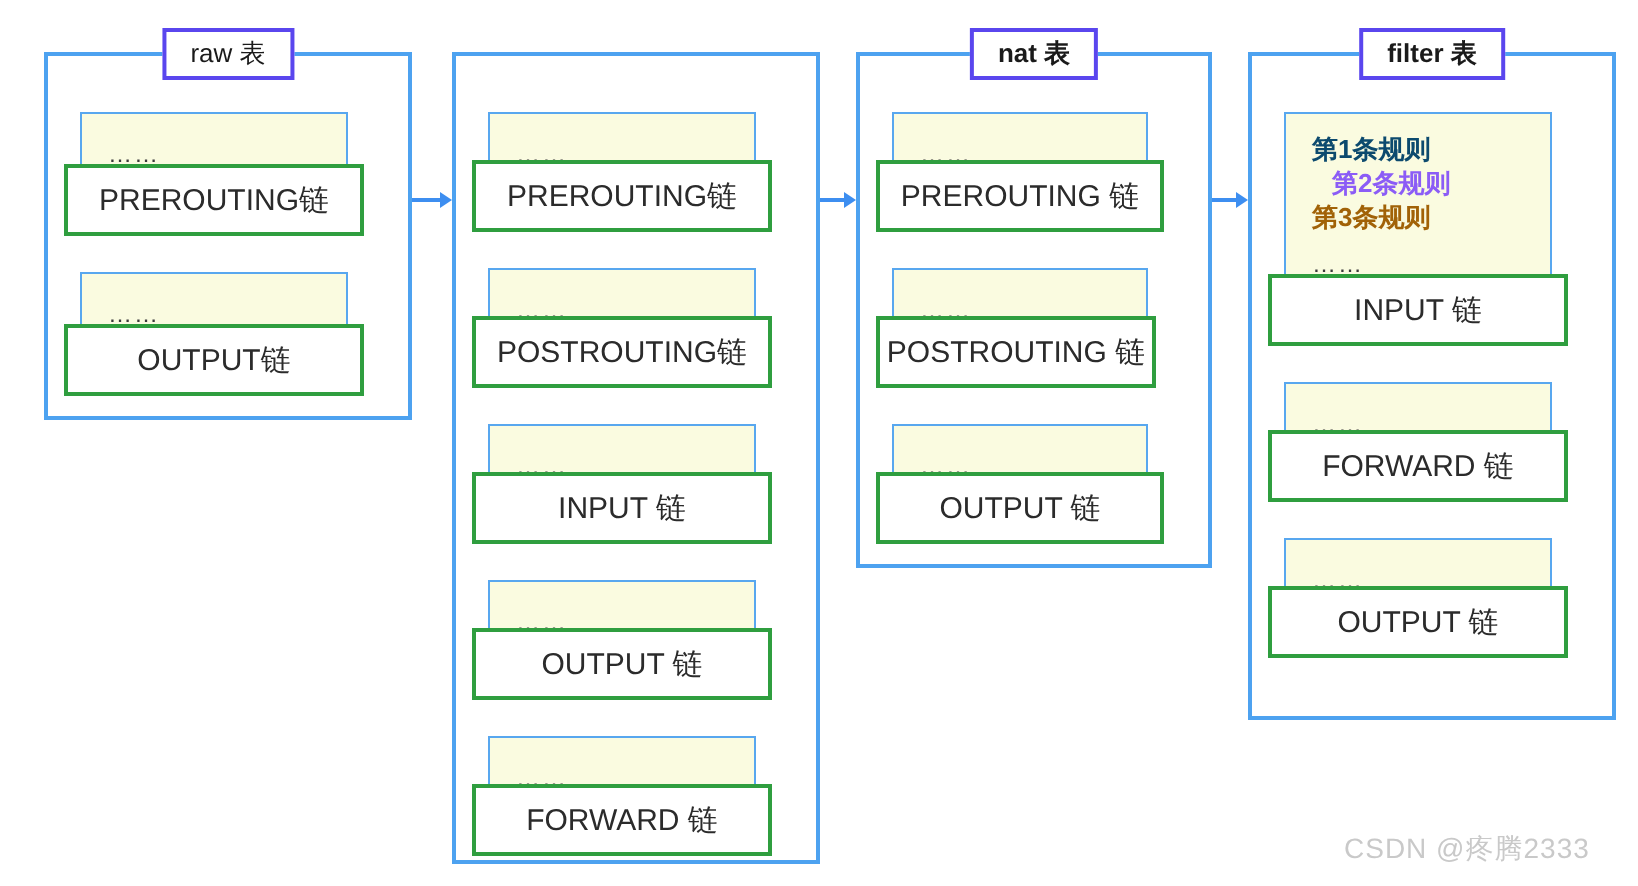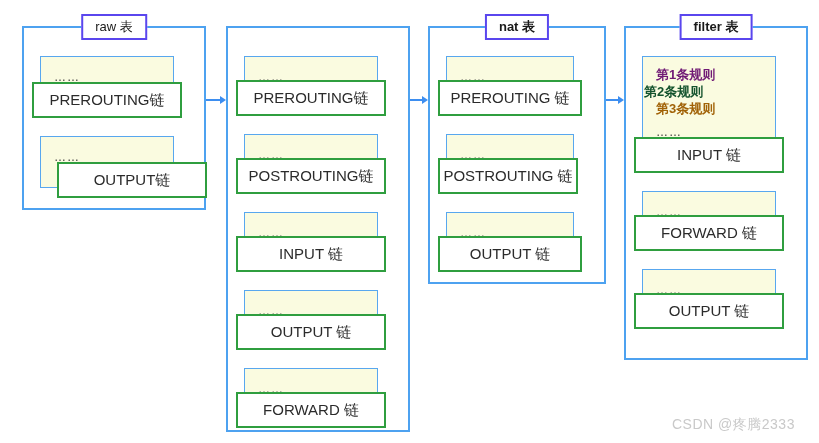--- a/index.html
+++ b/index.html
@@ -53,21 +53,21 @@
     <div class="table-col" style="left: 22px; top: 26px; width: 184px; height: 184px; border-color: rgb(77, 162, 240); padding-left: 45px;">
       <div class="table-title" style="border-color: rgb(90, 70, 238);">raw 表</div>
       <div class="chain" style="position: absolute; left: 0px; top: 28px; width: 184px; height: 74px;">
         <div class="chain-note" style="left: 16px; top: 0px; width: 134px; height: 52px; background: rgb(250, 251, 224); border-color: rgb(88, 167, 239);"></div>
         <div class="chain-dots" style="left: 30px; top: 16px;">……</div>
         <div class="chain-box" style="left: 8px; top: 26px; width: 150px; height: 36px; border-color: rgb(47, 158, 63);">PREROUTING链</div>
       </div>
       <div class="chain" style="position: absolute; left: 0px; top: 108px; width: 184px; height: 74px;">
         <div class="chain-note" style="left: 16px; top: 0px; width: 134px; height: 52px; background: rgb(250, 251, 224); border-color: rgb(88, 167, 239);"></div>
         <div class="chain-dots" style="left: 30px; top: 16px;">……</div>
-        <div class="chain-box" style="left: 8px; top: 26px; width: 150px; height: 36px; border-color: rgb(47, 158, 63); margin-left: 25px;">OUTPUT链</div>
+        <div class="chain-box" style="left: 8px; top: 26px; width: 150px; height: 36px; border-color: rgb(47, 158, 63);">OUTPUT链</div>
       </div>
     </div>
     <div class="table-col" style="left: 226px; top: 26px; width: 184px; height: 406px; border-color: rgb(77, 162, 240);">
       <div class="chain" style="position: absolute; left: 0px; top: 28px; width: 184px; height: 72px;">
         <div class="chain-note" style="left: 16px; top: 0px; width: 134px; height: 50px; background: rgb(250, 251, 224); border-color: rgb(88, 167, 239);"></div>
         <div class="chain-dots" style="left: 30px; top: 16px;">……</div>
         <div class="chain-box" style="left: 8px; top: 24px; width: 150px; height: 36px; border-color: rgb(47, 158, 63);">PREROUTING链</div>
       </div>
       <div class="chain" style="position: absolute; left: 0px; top: 106px; width: 184px; height: 72px;">
         <div class="chain-note" style="left: 16px; top: 0px; width: 134px; height: 50px; background: rgb(250, 251, 224); border-color: rgb(88, 167, 239);"></div>
@@ -105,22 +105,22 @@
       <div class="chain" style="position: absolute; left: 0px; top: 184px; width: 178px; height: 72px;">
         <div class="chain-note" style="left: 16px; top: 0px; width: 128px; height: 50px; background: rgb(250, 251, 224); border-color: rgb(88, 167, 239);"></div>
         <div class="chain-dots" style="left: 30px; top: 16px;">……</div>
         <div class="chain-box" style="left: 8px; top: 24px; width: 144px; height: 36px; border-color: rgb(47, 158, 63);">OUTPUT 链</div>
       </div>
     </div>
     <div class="table-col" style="left: 624px; top: 26px; width: 184px; height: 334px; border-color: rgb(77, 162, 240);">
       <div class="table-title bold" style="border-color: rgb(90, 70, 238);">filter 表</div>
       <div class="chain" style="position: absolute; left: 0px; top: 28px; width: 184px; height: 129px;">
         <div class="chain-note" style="left: 16px; top: 0px; width: 134px; height: 107px; background: rgb(250, 251, 224); border-color: rgb(88, 167, 239);"></div>
-        <div class="chain-rules" style="left: 30px; top: 10px; color: #701a75; text-align: right;">第1条规则</div>
-        <div class="chain-rules" style="left: 18px; top: 27px; color: #14532d;">第2条规则</div>
+        <div class="chain-rules" style="left: 30px; top: 10px; color: #0c4a6e; text-align: right;">第1条规则</div>
+        <div class="chain-rules" style="left: 40px; top: 27px; color: #8b5cf6;">第2条规则</div>
         <div class="chain-rules" style="left: 30px; top: 44px; color: #a16207;">第3条规则</div>
         <div class="chain-dots" style="left: 30px; top: 71px;">……</div>
         <div class="chain-box" style="left: 8px; top: 81px; width: 150px; height: 36px; border-color: rgb(47, 158, 63);">INPUT 链</div>
       </div>
       <div class="chain" style="position: absolute; left: 0px; top: 163px; width: 184px; height: 72px;">
         <div class="chain-note" style="left: 16px; top: 0px; width: 134px; height: 50px; background: rgb(250, 251, 224); border-color: rgb(88, 167, 239);"></div>
         <div class="chain-dots" style="left: 30px; top: 16px;">……</div>
         <div class="chain-box" style="left: 8px; top: 24px; width: 150px; height: 36px; border-color: rgb(47, 158, 63);">FORWARD 链</div>
       </div>
       <div class="chain" style="position: absolute; left: 0px; top: 241px; width: 184px; height: 72px;">

